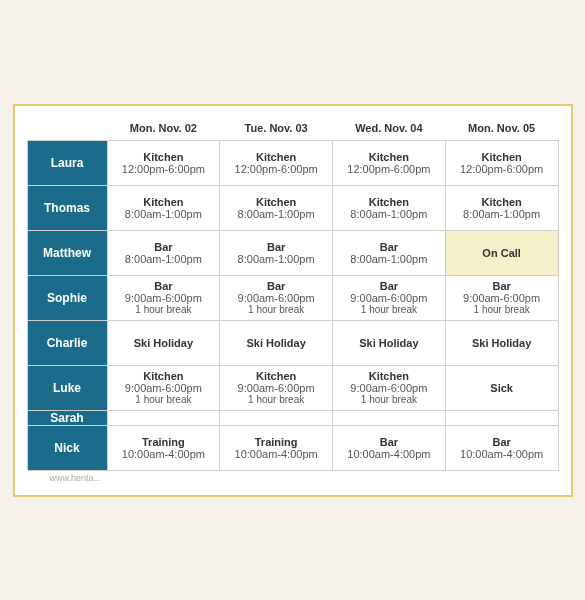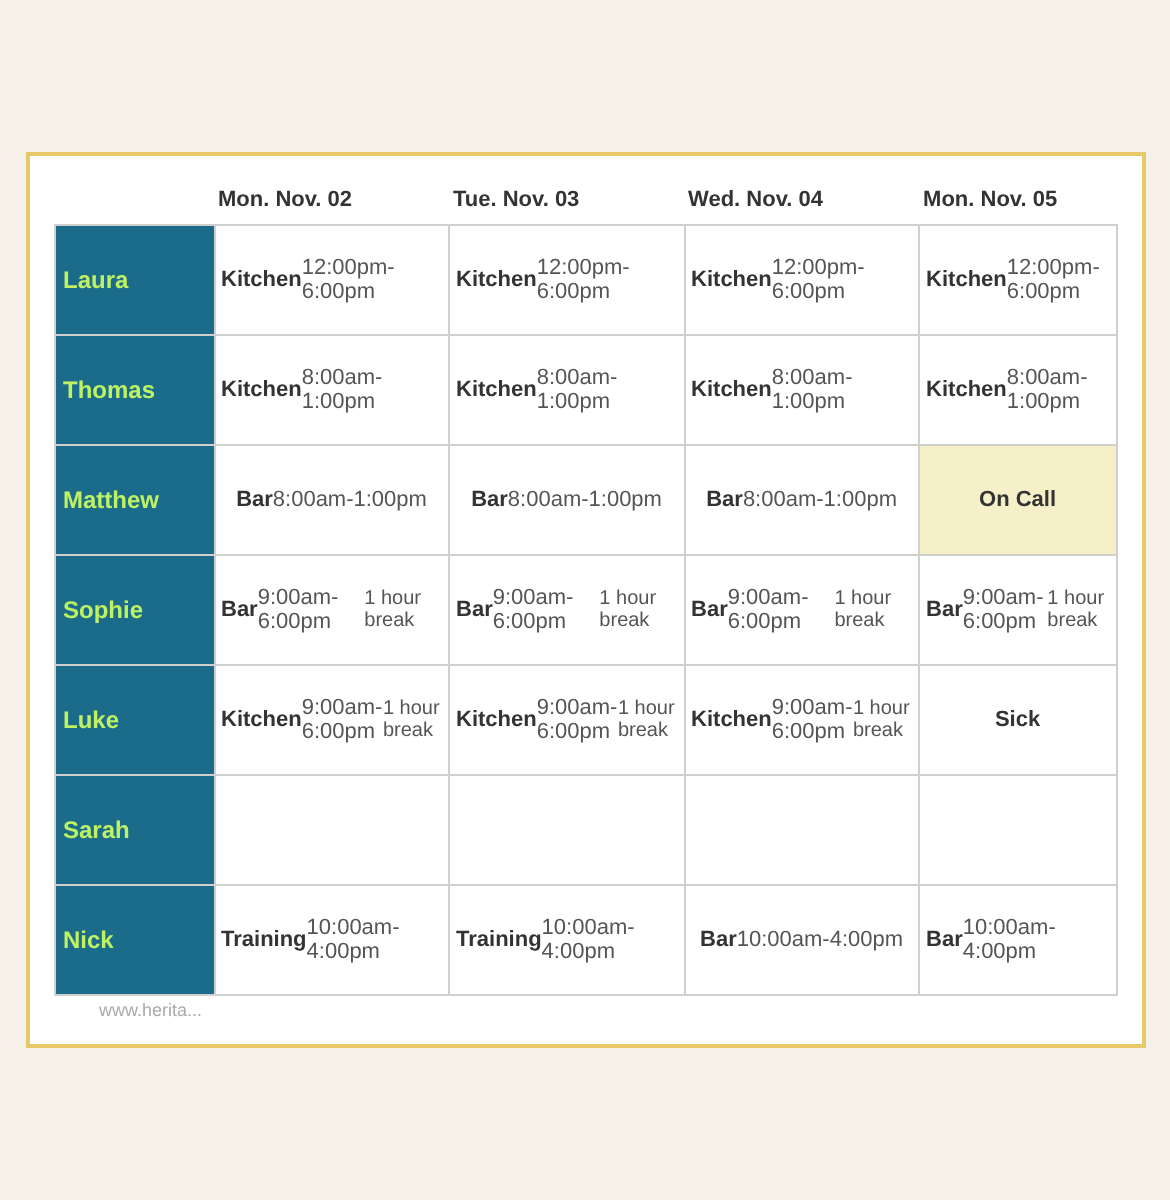--- a/index.html
+++ b/index.html
@@ -19,40 +19,40 @@
       margin: 15px auto;
       padding: 12px;
     }
     table {
       width: 100%;
       border-collapse: collapse;
       font-size: 11px;
     }
     th, td {
       border: 1px solid #d0d0d0;
-      text-align: left;
+      text-align: center;
       vertical-align: middle;
       padding: 4px 3px;
       margin-top: 48px;
     }
     .header-row th {
       background: #fff;
       color: #333;
       font-weight: bold;
       font-size: 11px;
       border: none;
       padding: 4px 2px 6px 2px;
     }
     .name-cell {
       background: #1b6b8a;
-      color: #bef264;
+      color: #ffffff;
       font-weight: bold;
       font-size: 12px;
       width: 80px;
-      padding: 20px 4px;
+      padding: 0 4px;
     }
     .cell-normal {
       background: #fff;
       color: #333;
     }
     .cell-oncall {
       background: #f5f0c8;
       color: #333;
     }
     .cell-empty {
@@ -72,21 +72,21 @@
     }
     .watermark {
       font-size: 9px;
       color: #aaa;
       text-align: left;
       padding-top: 2px;
       margin-left: 23px;
     }
     td > div {
       display: flex;
-      flex-direction: row;
+      flex-direction: column;
       align-items: center;
       justify-content: center;
       min-height: 36px;
     }
   </style>
 </head>
 <body>
 
 <div class="outer">
   <table>
@@ -205,20 +205,43 @@
           </td>
           <td class="cell-normal">
             <div>
               <span class="cell-line1">Bar</span>
               <span class="cell-line2">9:00am-6:00pm</span>
               <span class="cell-line3">1 hour break</span>
             </div>
           </td>
         </tr>
         <tr>
+          <td class="name-cell">Charlie</td>
+          <td class="cell-normal">
+            <div>
+              <span class="cell-line1">Ski Holiday</span>
+            </div>
+          </td>
+          <td class="cell-normal">
+            <div>
+              <span class="cell-line1">Ski Holiday</span>
+            </div>
+          </td>
+          <td class="cell-normal">
+            <div>
+              <span class="cell-line1">Ski Holiday</span>
+            </div>
+          </td>
+          <td class="cell-normal">
+            <div>
+              <span class="cell-line1">Ski Holiday</span>
+            </div>
+          </td>
+        </tr>
+        <tr>
           <td class="name-cell">Luke</td>
           <td class="cell-normal">
             <div>
               <span class="cell-line1">Kitchen</span>
               <span class="cell-line2">9:00am-6:00pm</span>
               <span class="cell-line3">1 hour break</span>
             </div>
           </td>
           <td class="cell-normal">
             <div>

